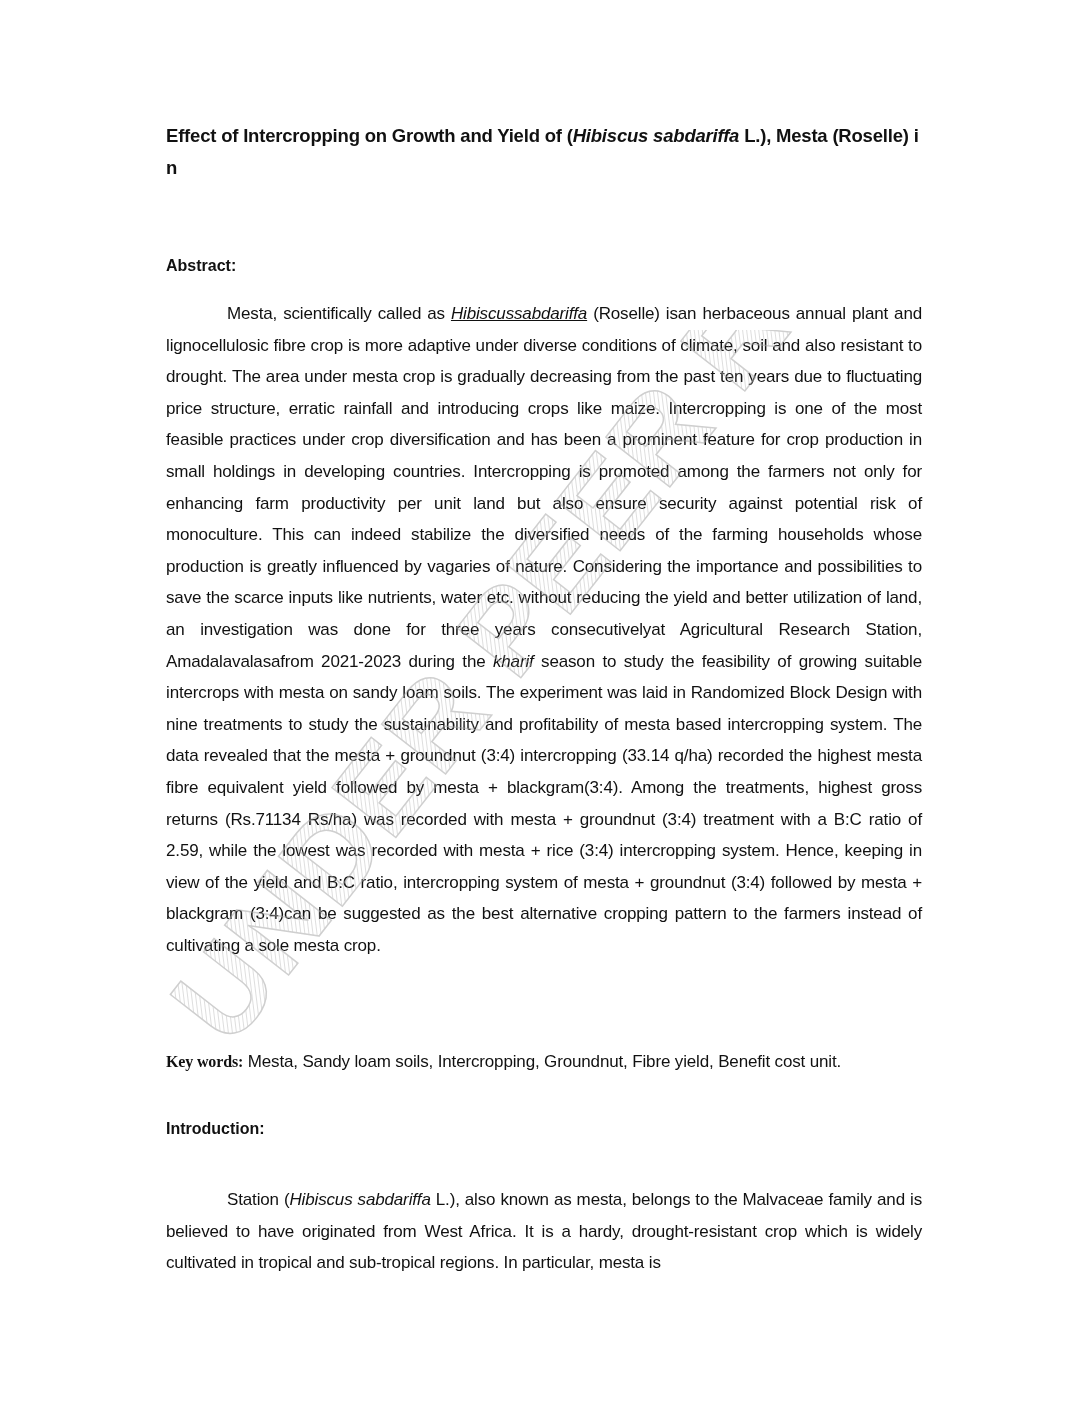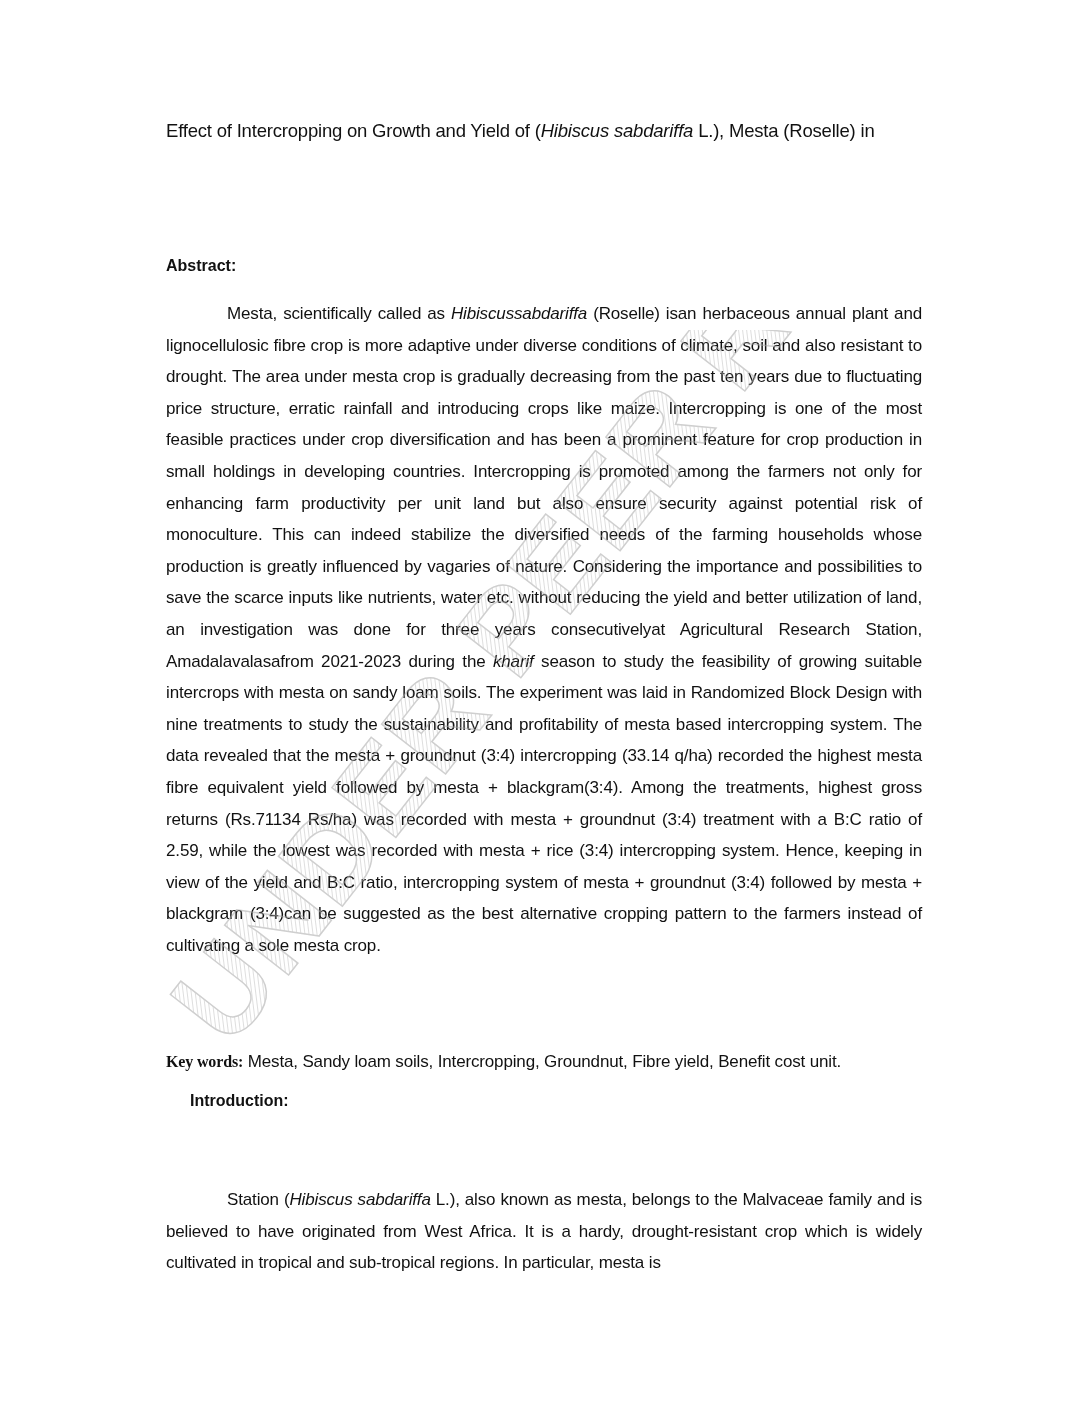--- a/index.html
+++ b/index.html
@@ -1,32 +1,32 @@
 <!DOCTYPE html>
 <html><head>
 <meta charset="utf-8">
 <style>
   html, body { margin: 0; padding: 0; background: #ffffff; }
   body { width: 1088px; height: 1408px; position: relative; overflow: hidden;
          font-family: "Liberation Sans", sans-serif; color: #111111; }
   .page { position: absolute; left: 166px; top: 0; width: 756px; }
-  .title { position: absolute; top: 120px; left: 0; width: 760px; font-weight: normal;
-           font-size: 18.5px; line-height: 22px; letter-spacing: -0.2px; word-break: break-all; }
+  .title { position: absolute; top: 120px; left: 0; width: 760px; font-weight: bold;
+           font-size: 18.5px; line-height: 32px; letter-spacing: -0.2px; word-break: break-all; }
   .title .sub { display: block; }
   .heading { position: absolute; left: 0; font-weight: bold; font-size: 16px; }
   .h-abstract { top: 257px; }
-  .h-intro { top: 1092px; margin-left: 24px; }
+  .h-intro { top: 1120px; }
   .para { position: absolute; left: 0; width: 756px; font-size: 17px; line-height: 31.6px;
           text-align: justify; letter-spacing: -0.15px; }
   .abstract { top: 298px; }
   .para .indent { display: inline-block; width: 61px; }
   .keywords { top: 1046px; }
   .keywords .kw-label { font-weight: bold; font-size: 16px; font-family: Liberation Serif, serif; }
   .intro { top: 1184px; }
-  .u-i { font-style: italic; }
+  .u-i { font-style: italic; text-decoration: underline; }
   .watermark { position: absolute; left: 150px; top: 330px; width: 900px; height: 800px;
                pointer-events: none; opacity: 0.55; }
 </style>
 </head>
 <body>
 
 <div class="page">
 
   <h1 class="title" style="margin:0;">
     <span>Effect of Intercropping on Growth and Yield of (</span><i>Hibiscus sabdariffa</i><span> L.), Mesta (Roselle) in</span>

